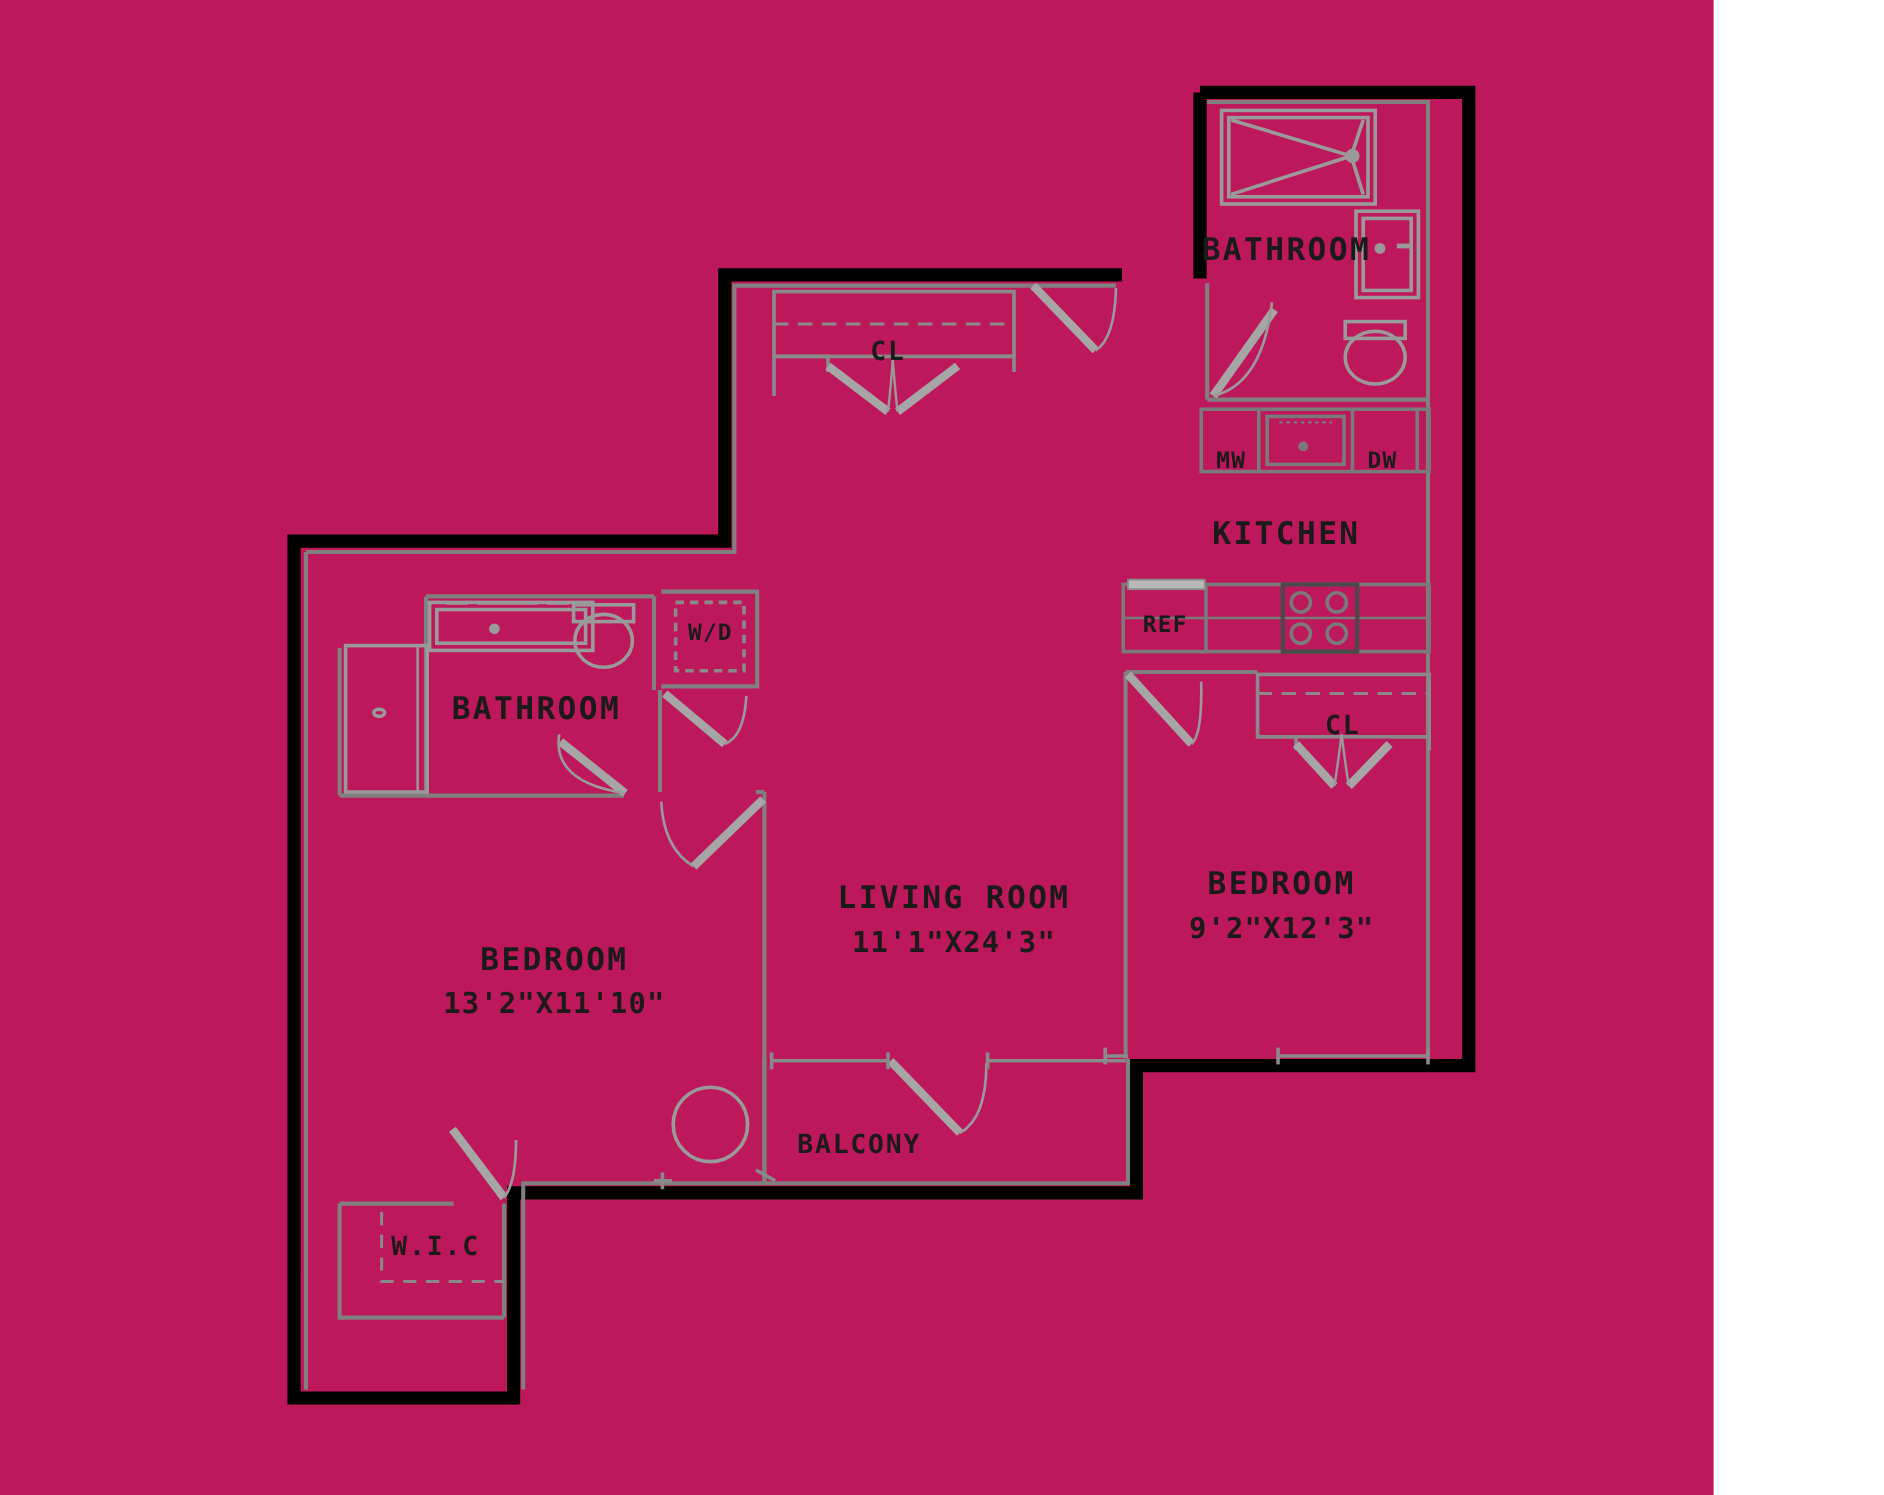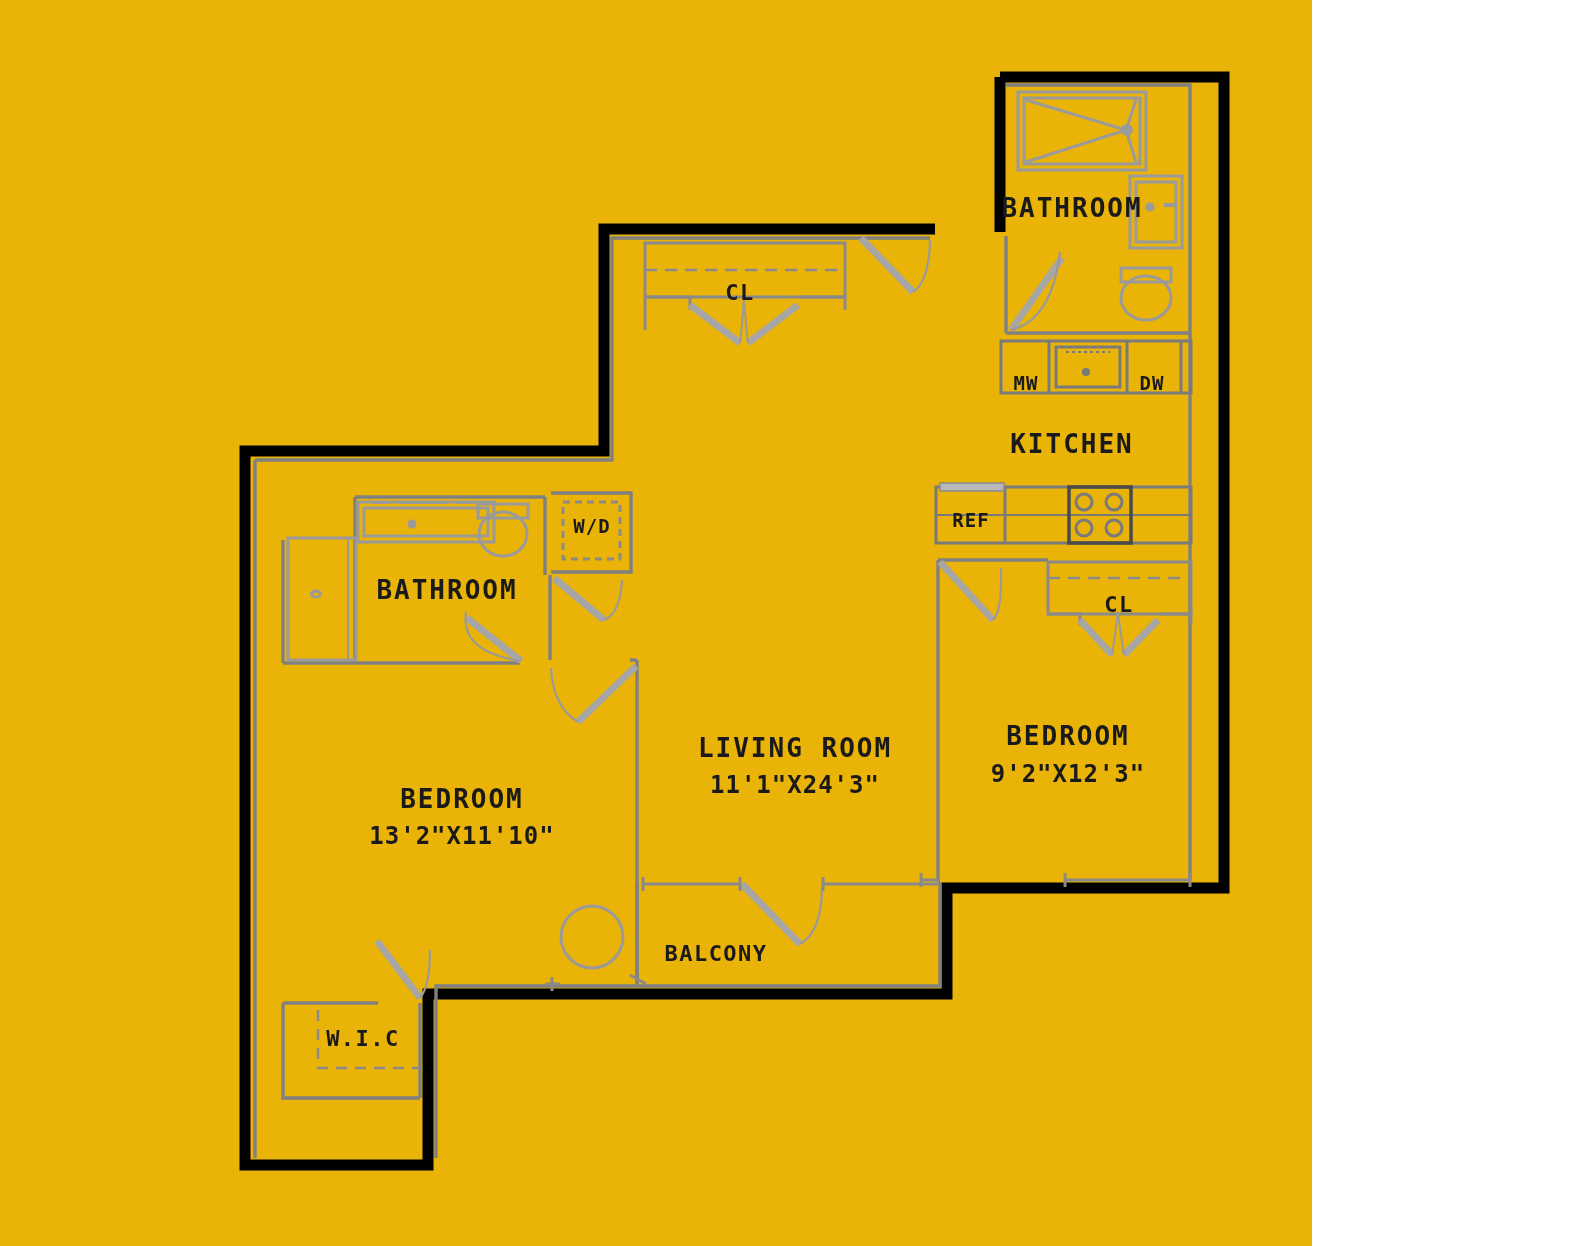--- a/index.html
+++ b/index.html
@@ -9,23 +9,23 @@
     background: #ffffff;
   }
   body {
     width: 1570px;
     height: 1246px;
     font-family: "Liberation Sans", sans-serif;
     overflow: hidden;
   }
   #plan-root {
     position: relative;
-    width: 1312px;
+    width: 1428px;
     height: 1246px;
-    background: #eab308;
+    background: #be185d;
   }
   svg.plan {
     position: absolute;
     left: 0;
     top: 0;
     width: 1570px;
     height: 1246px;
     display: block;
   }
   .lbl {

